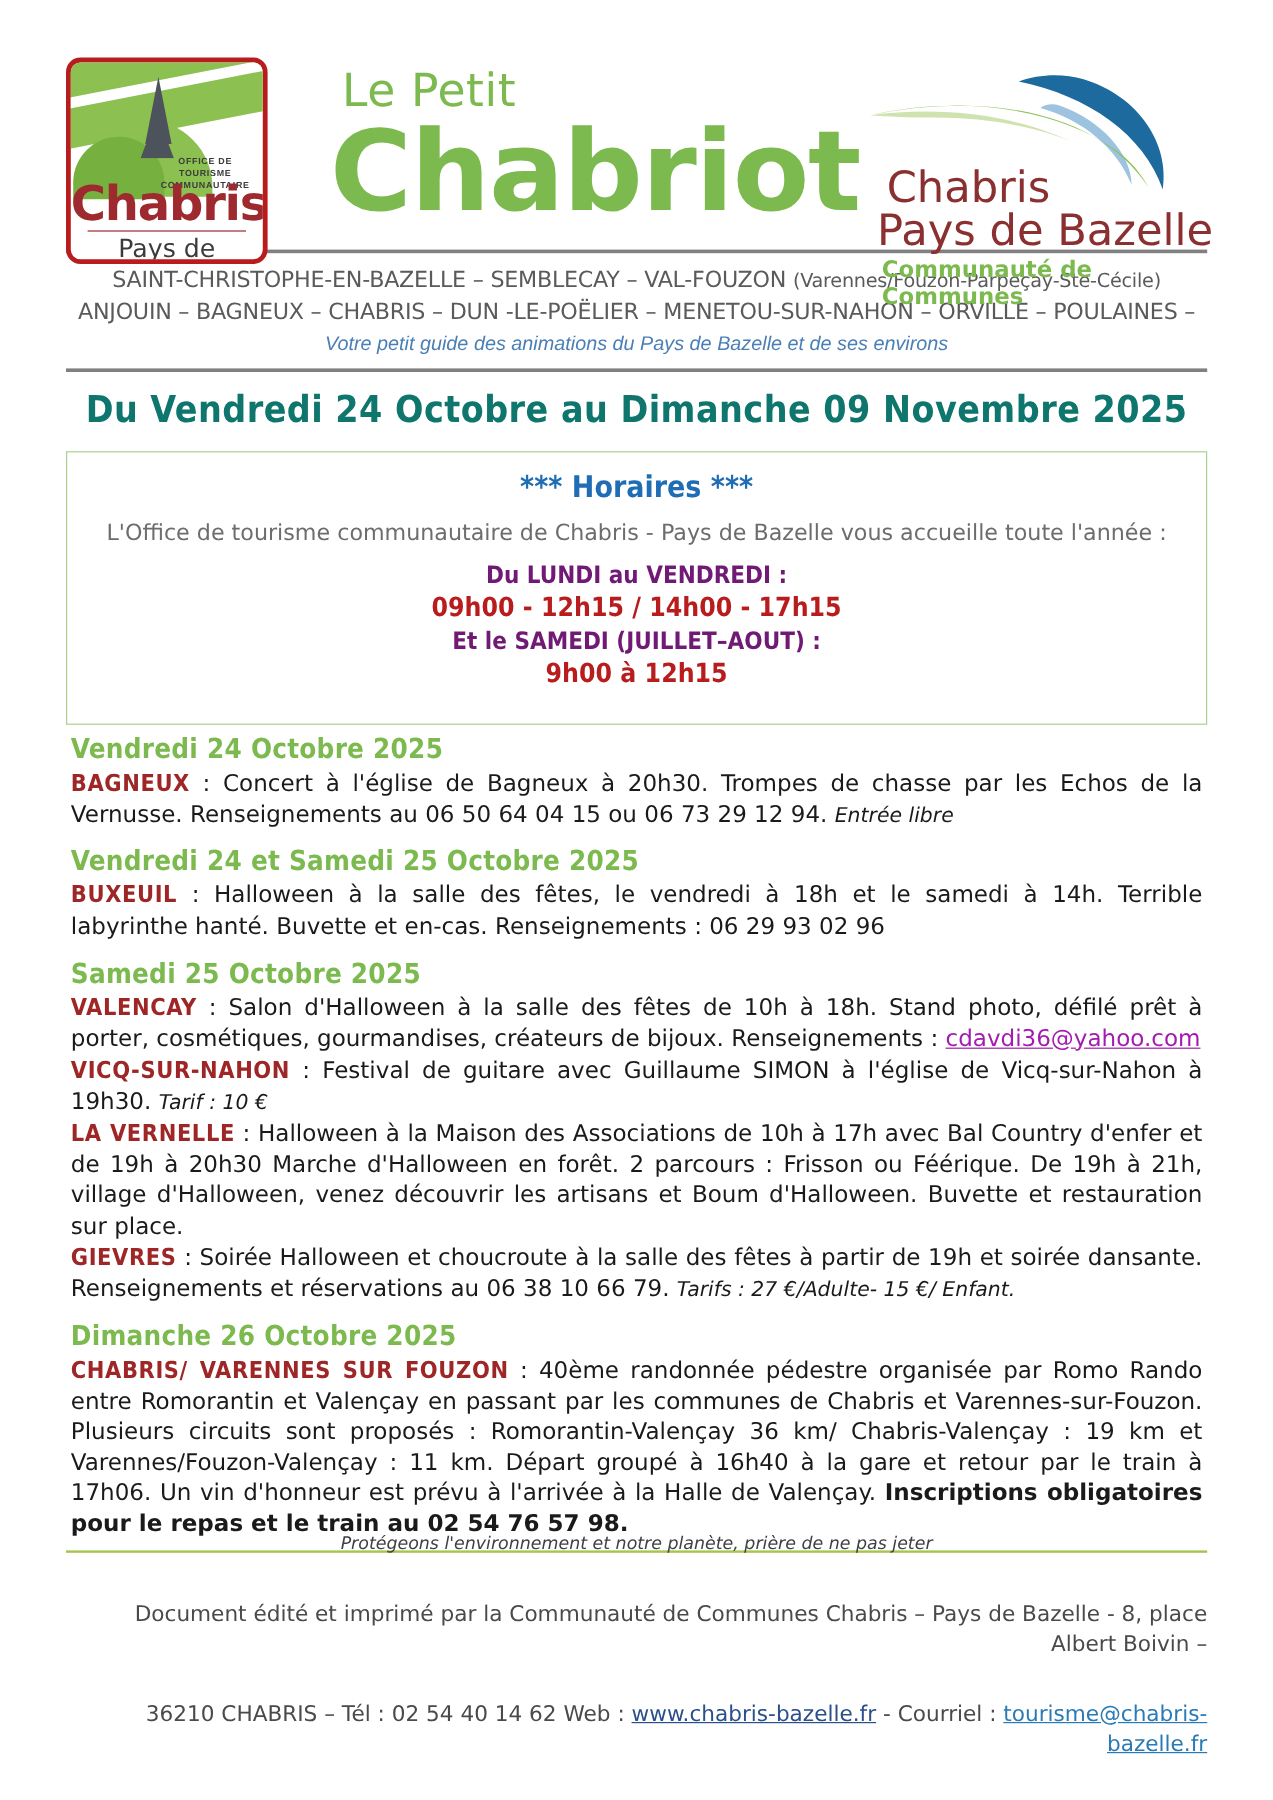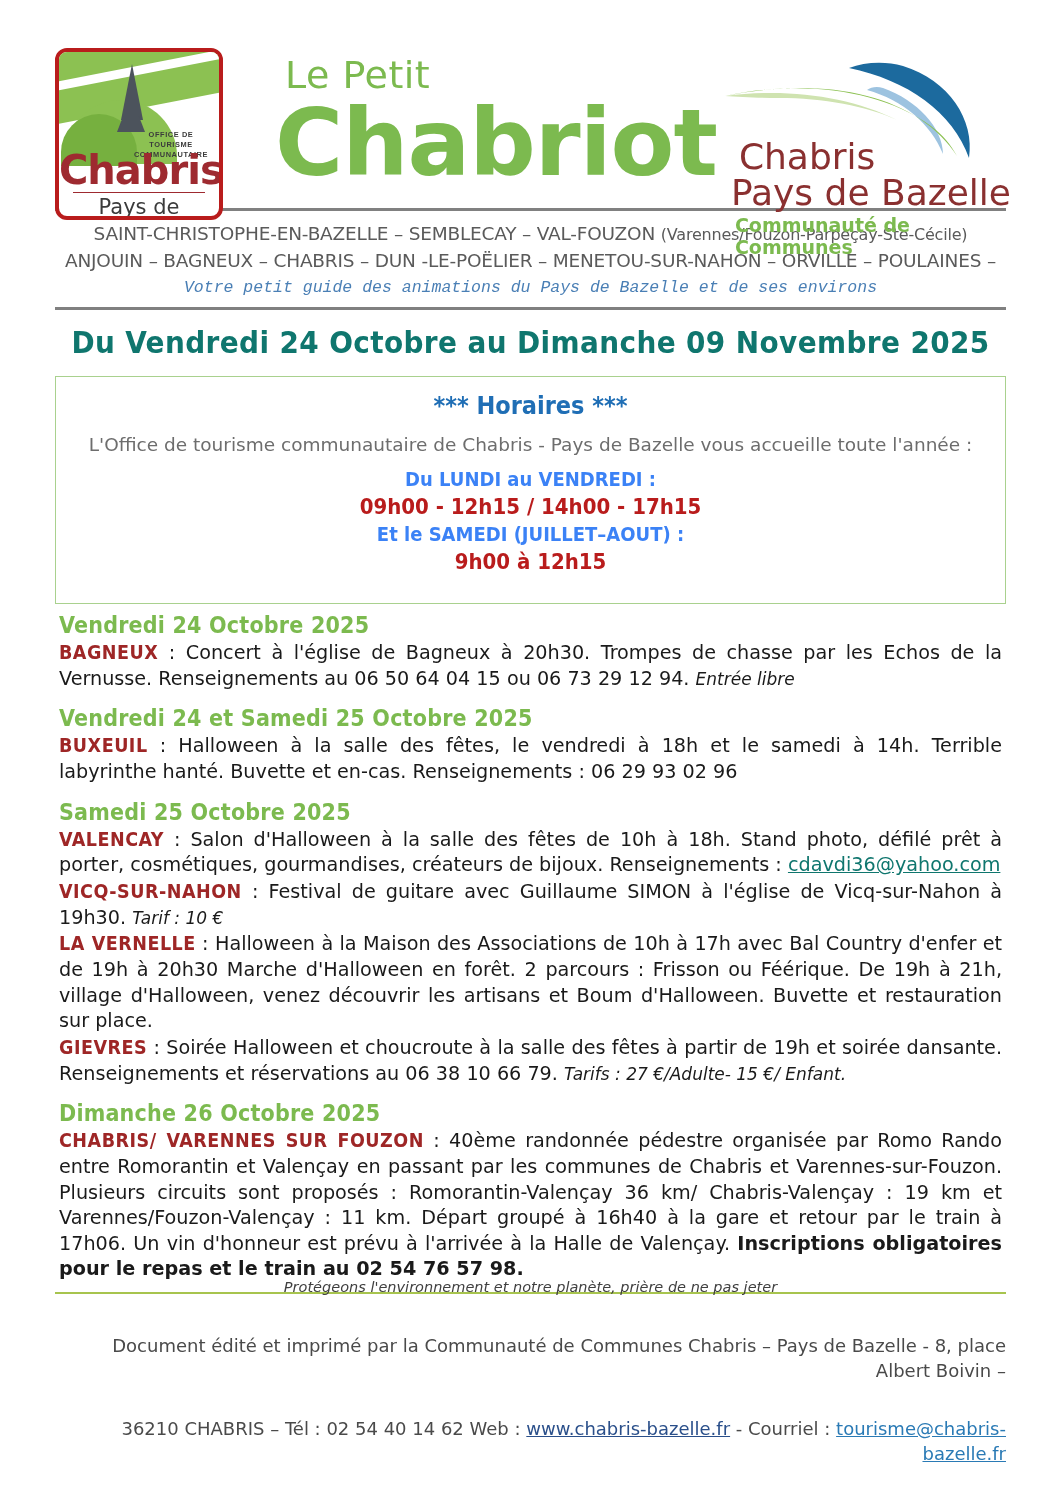--- a/index.html
+++ b/index.html
@@ -105,41 +105,41 @@
   
   .communes {
     text-align: center; color: #5a5a5a;
     font-size: 18.5px; line-height: 1.45; padding-top: 10px;
     font-family: "DejaVu Sans", sans-serif; letter-spacing: -0.2px;
   }
   .communes .small { font-size: 16px; }
   .tagline {
     text-align: center; color: #4a7fb5; font-style: italic;
     font-size: 16.5px; padding: 3px 0 10px 0;
-    font-family: Liberation Mono, monospace;
+    font-family: Liberation Sans, sans-serif;
   }
 
   
   .daterange {
     color: #0f766e; font-size: 31px; text-align: center;
     padding: 14px 0 16px 0; font-weight: 600; letter-spacing: 0.4px;
     font-family: "DejaVu Sans Condensed", "DejaVu Sans", sans-serif;
   }
 
   
   .horaires {
     border: 1px solid #a9d18e; padding: 14px 10px 26px 10px;
     text-align: center; margin-bottom: 8px;
   }
   .h-title {
     color: #1f6eb5; font-size: 25px; font-weight: 600; margin-bottom: 14px;
     font-family: "DejaVu Sans Condensed", "DejaVu Sans", sans-serif;
   }
   .h-intro { color: #6d6d6d; font-size: 18.5px; margin-bottom: 12px; font-family: "DejaVu Sans", sans-serif; }
-  .h-blue { color: #3b82f6; font-size: 20px; font-weight: 600; margin: 2px 0;
+  .h-blue { color: #701a75; font-size: 20px; font-weight: 600; margin: 2px 0;
     font-family: "DejaVu Sans Condensed", "DejaVu Sans", sans-serif; }
   .h-dark { color: #b91c1c; font-size: 22px; font-weight: 600; margin: 3px 0;
     font-family: "DejaVu Sans Condensed", "DejaVu Sans", sans-serif; }
 
   
   .events { padding: 0 4px; }
   .ev-group { margin-bottom: 14px; }
   .ev-date {
     color: #7cba4f; font-size: 23px; font-weight: 600; margin-bottom: 2px;
     letter-spacing: 0.2px;
@@ -150,21 +150,21 @@
     text-align: justify; font-family: "DejaVu Sans", sans-serif;
     margin-bottom: 1px;
   }
   .town {
     color: #9e2626; font-weight: 600; letter-spacing: 0.5px;
     font-family: "DejaVu Sans Condensed", "DejaVu Sans", sans-serif;
     font-size: 19.5px;
   }
   .ital { font-style: italic; font-size: 17px; }
   .bold { font-weight: bold; }
-  .link { color: #0f766e; text-decoration: underline; }
+  .link { color: #a21caf; text-decoration: underline; }
 
   
   .footer { position: absolute; left: 55px; right: 55px; bottom: 34px; }
   .eco-wrap { position: relative; height: 22px; }
   .eco-line {
     position: absolute; left: 0; right: 0; top: 13px; height: 1.5px;
     background: #a7c44e;
   }
   .eco-text {
     position: absolute; left: 0; right: 0; top: 0; text-align: center;

